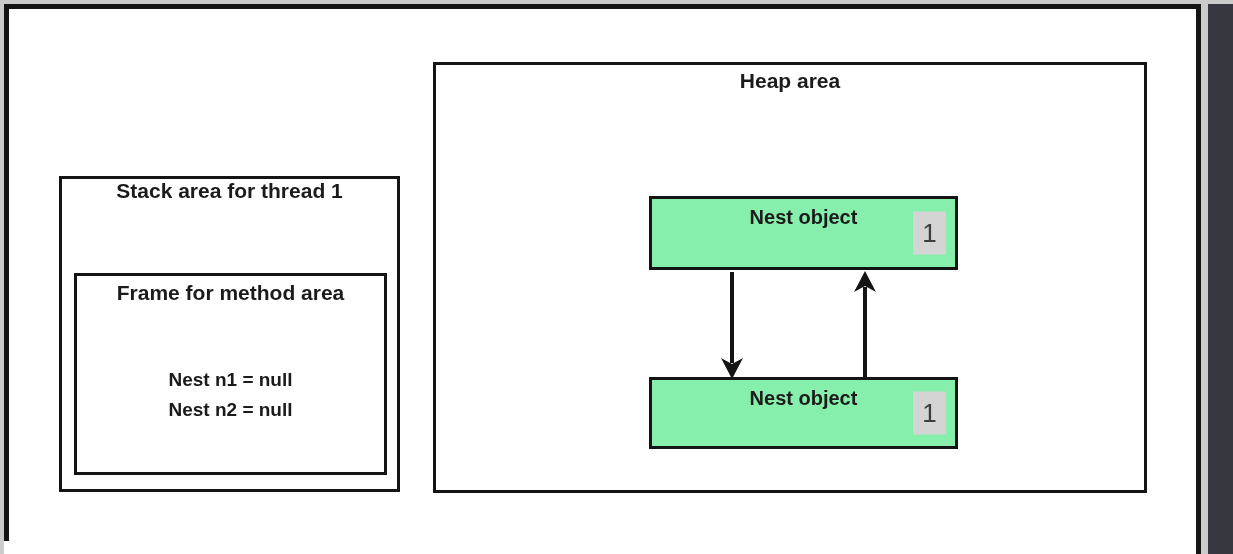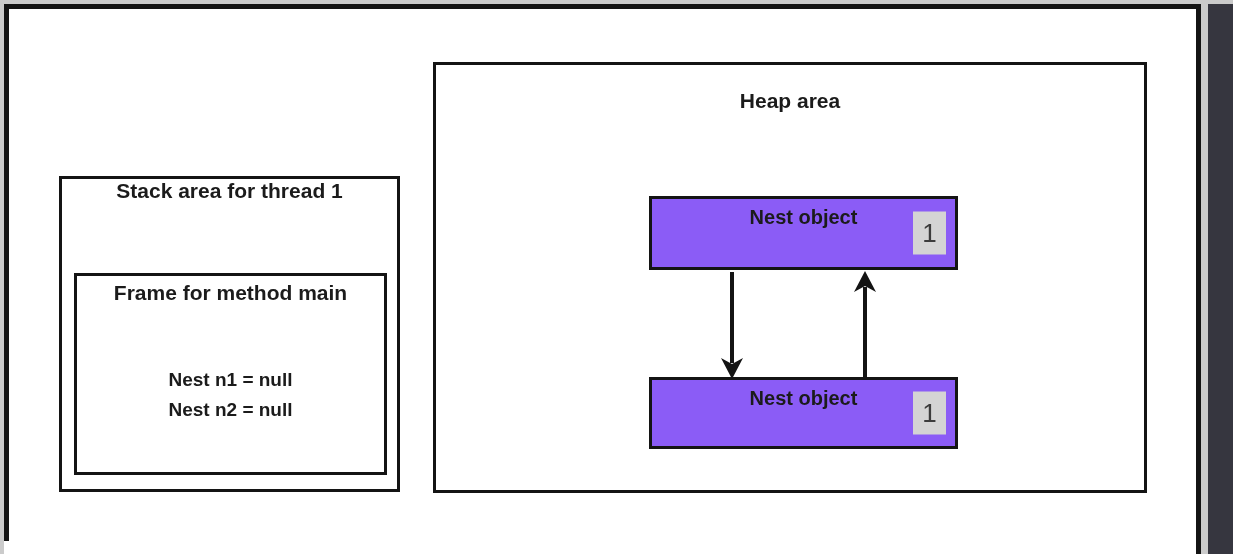--- a/index.html
+++ b/index.html
@@ -48,23 +48,23 @@
   .frame-box .box-title { padding-top: 5px; }
 
   .frame-vars {
     margin-top: 60px;
     font-weight: 700;
     font-size: 19px;
     line-height: 30px;
   }
 
   .heap-area-box { left: 433px; top: 62px; width: 714px; height: 431px; }
-  .heap-area-box .box-title { padding-top: 24px; }
+  .heap-area-box .box-title { padding-top: 4px; }
 
-  .nest-object-box { width: 309px; background: #8b5cf6; border: 3px solid #141414; text-align: center; }
+  .nest-object-box { width: 309px; background: #86efac; border: 3px solid #141414; text-align: center; }
   .nest-object-box-1 { left: 649px; top: 196px; height: 74px; }
   .nest-object-box-2 { left: 649px; top: 377px; height: 72px; }
   .nest-object-label {
     font-weight: 700;
     font-size: 20px;
     padding-top: 7px;
   }
   .ref-count-badge {
     position: absolute;
     right: 9px;
@@ -98,21 +98,21 @@
 <div class="abs side-panel"></div>
 <div class="abs chrome-top-strip"></div>
 
 <div class="abs figure-outer-border"></div>
 
 <div class="abs diagram-box stack-area-box">
   <div class="box-title">Stack area for thread 1</div>
 </div>
 
 <div class="abs diagram-box frame-box">
-  <div class="box-title">Frame for method main</div>
+  <div class="box-title">Frame for method area</div>
   <div class="frame-vars">
     <div>Nest n1 = null</div>
     <div>Nest n2 = null</div>
   </div>
 </div>
 
 <div class="abs diagram-box heap-area-box">
   <div class="box-title">Heap area</div>
 </div>
 

